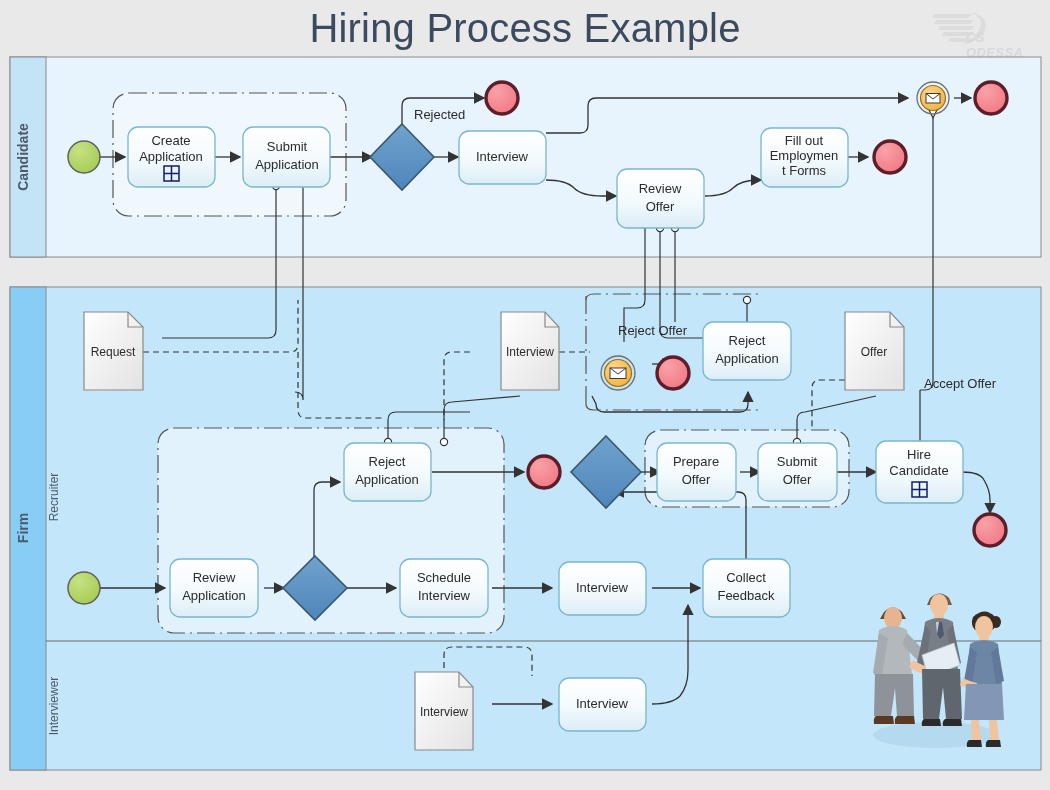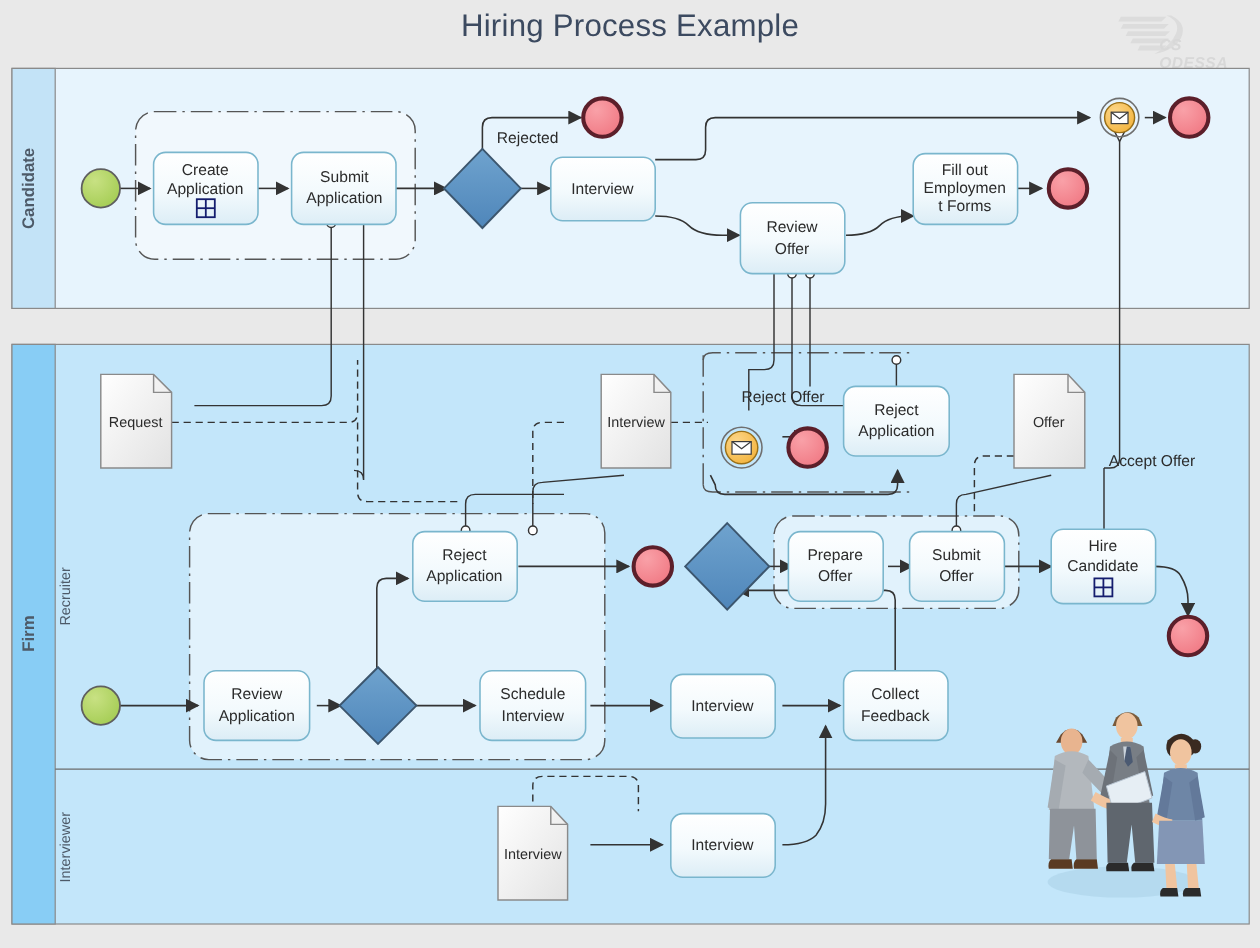--- a/index.html
+++ b/index.html
@@ -1,20 +1,20 @@
 <!DOCTYPE html>
 <html><head>
 <meta charset="utf-8">
 <style>
   html,body{margin:0;padding:0;background:#ffffff;}
   body{width:1050px;height:790px;overflow:hidden;
        font-family:"Liberation Sans","DejaVu Sans",sans-serif;}
   #root{position:relative;width:1050px;height:790px;background:#e9e9e9;}
   #title{position:absolute;left:0;top:6px;width:1050px;text-align:center;
-         font-size:26px;color:#3c4a60;letter-spacing:.2px;}
+         font-size:40px;color:#3c4a60;letter-spacing:.2px;}
   #logo{position:absolute;right:12px;top:8px;width:110px;height:42px;}
   #logo .lg{position:absolute;left:38px;top:22px;font-size:13px;font-weight:bold;
             font-style:italic;color:#d8d8d8;letter-spacing:.4px;}
   svg#canvas{position:absolute;left:0;top:0;}
   .ttxt{font-family:"Liberation Sans","DejaVu Sans",sans-serif;font-size:13px;
         fill:#2b2b2b;text-anchor:middle;dominant-baseline:middle;}
   .ltxt{font-family:"Liberation Sans","DejaVu Sans",sans-serif;font-size:13px;
         fill:#2b2b2b;}
   .lanelbl{font-family:"Liberation Sans","DejaVu Sans",sans-serif;
            font-size:14px;font-weight:bold;fill:#4d5a68;text-anchor:middle;}

